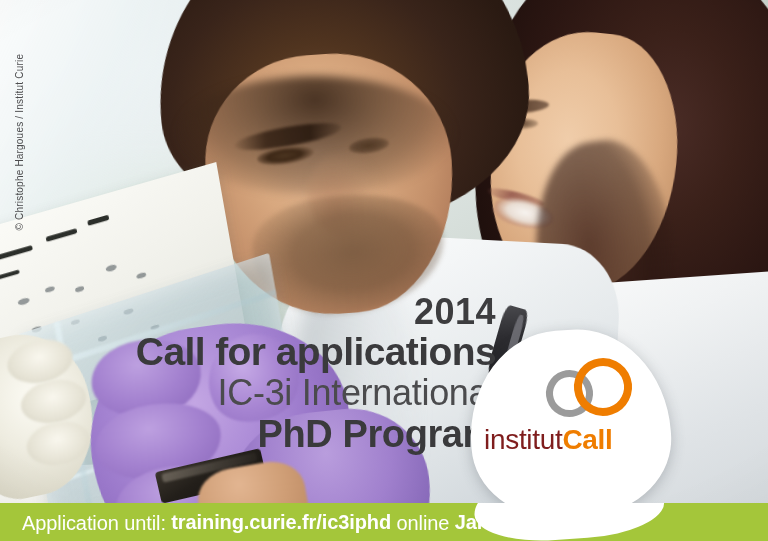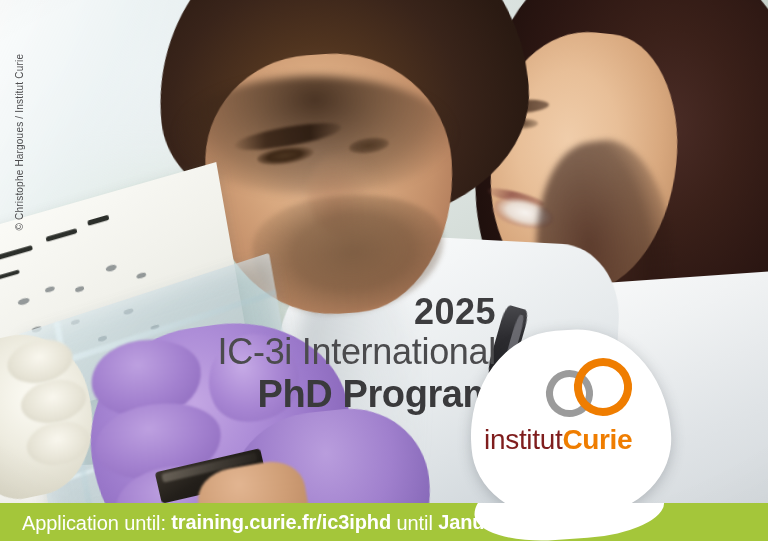--- a/index.html
+++ b/index.html
@@ -683,34 +683,35 @@
     <div class="watch"></div>
     <div class="watch-hl"></div>
     <div class="wrist"></div>
 
     <div class="photo-vignette"></div>
   </div>
 
   <div class="credit">© Christophe Hargoues / Institut Curie</div>
 
   <div class="headline">
-    <div class="hl-year">2025</div>
+    <div class="hl-year">2014</div>
+    <div class="hl-main">Call for applications</div>
     <div class="hl-sub">IC-3i International</div>
     <div class="hl-prog">PhD Program</div>
   </div>
 
   <div class="logo">
     <div class="logo-shape"></div>
     <div class="logo-inner">
       <div class="ring ring-grey"></div>
       <div class="ring ring-orange"></div>
       <div class="logo-text">
-        <span class="logo-institut">institut</span><span class="logo-curie">Curie</span>
+        <span class="logo-institut">institut</span><span class="logo-curie">Call</span>
       </div>
     </div>
   </div>
 
   <div class="banner">
-    <div class="banner-text"><span>Application until: </span><b>training.curie.fr/ic3iphd</b><span> until </span><b>January 18</b><sup>th</sup><b>, 2018</b></div>
+    <div class="banner-text"><span>Application until: </span><b>training.curie.fr/ic3iphd</b><span> online </span><b>January 18</b><sup>th</sup><b>, 2018</b></div>
     <div class="banner-logo-notch"></div>
   </div>
 
 </div>
 
 </body></html>

